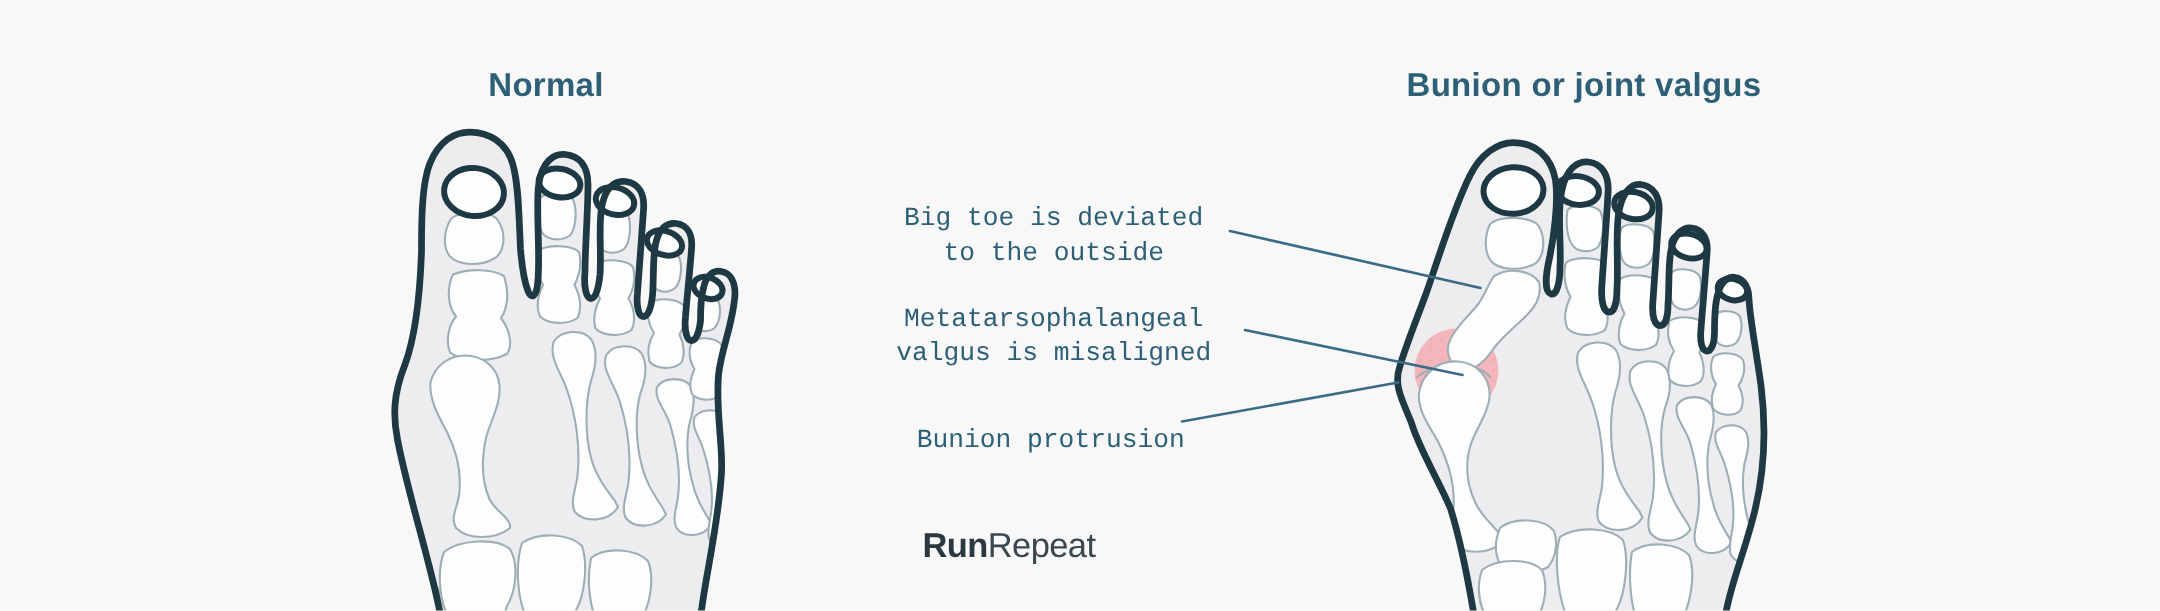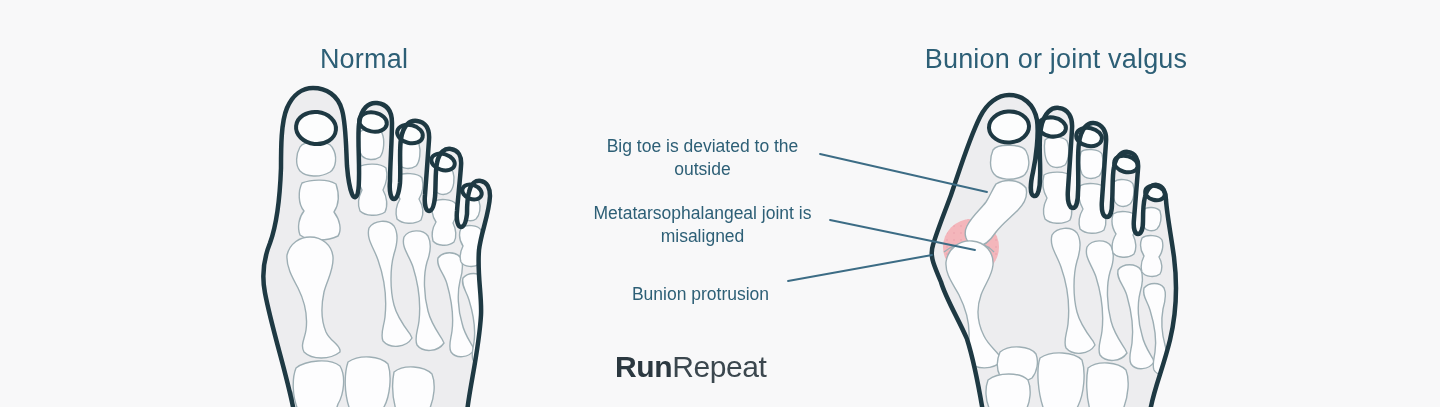--- a/index.html
+++ b/index.html
@@ -13,37 +13,37 @@
   body{
     background:var(--background);
     font-family:"Liberation Sans", sans-serif;
     overflow:hidden;
   }
   .stage{position:relative;width:1440px;height:407px;overflow:hidden;}
   .stage svg{position:absolute;left:0;top:0;}
 
   .panel-title{
     position:absolute; top:44px; width:320px;
-    font-size:27px; font-weight:normal; text-align:center;
+    font-size:22px; font-weight:bold; text-align:center;
     color:var(--accent-text); letter-spacing:.2px;
   }
   #title-left{left:204px;}
   #title-right{left:896px;}
 
   .note{
     position:absolute; width:225px; text-align:center;
-    font-size:17.5px; line-height:23px; color:var(--accent-text);
+    font-size:17.5px; line-height:23px; color:var(--accent-text);font-family:Liberation Mono, monospace;
   }
   #note-1{left:590px; top:135px;}
   #note-2{left:590px; top:202px;}
   #note-3{left:588px; top:283px;}
 
   .logo{
     position:absolute; left:615px; top:350px;
-    font-size:30px; letter-spacing:-0.4px; color:var(--logo-color);
+    font-size:23px; letter-spacing:-0.4px; color:var(--logo-color);
   }
   .logo .run{font-weight:bold;}
   .logo .repeat{font-weight:normal; opacity:.92;}
 
   .foot-fill{fill:var(--foot-fill);}
   .foot-outline{fill:none; stroke:var(--outline); stroke-width:4.5;
     stroke-linejoin:round; stroke-linecap:round;}
   .bone{fill:var(--bone-fill); stroke:var(--bone-line); stroke-width:1.4;
     stroke-linejoin:round;}
   .joint-line{fill:none; stroke:var(--bone-line); stroke-width:1.4;}
@@ -190,19 +190,19 @@
       <line class="leader" x1="820" y1="154" x2="987" y2="192"></line>
       <line class="leader" x1="830" y1="220" x2="975" y2="250"></line>
       <line class="leader" x1="788" y1="281" x2="932" y2="255"></line>
     </g>
   </svg>
 
   <div class="panel-title" id="title-left">Normal</div>
   <div class="panel-title" id="title-right">Bunion or joint valgus</div>
 
   <div class="note" id="note-1">Big toe is deviated to the outside</div>
-  <div class="note" id="note-2">Metatarsophalangeal joint is misaligned</div>
+  <div class="note" id="note-2">Metatarsophalangeal valgus is misaligned</div>
   <div class="note" id="note-3">Bunion protrusion</div>
 
   <div class="logo">
     <span class="run">Run</span><span class="repeat">Repeat</span>
   </div>
 </div>
 
 </body></html>

